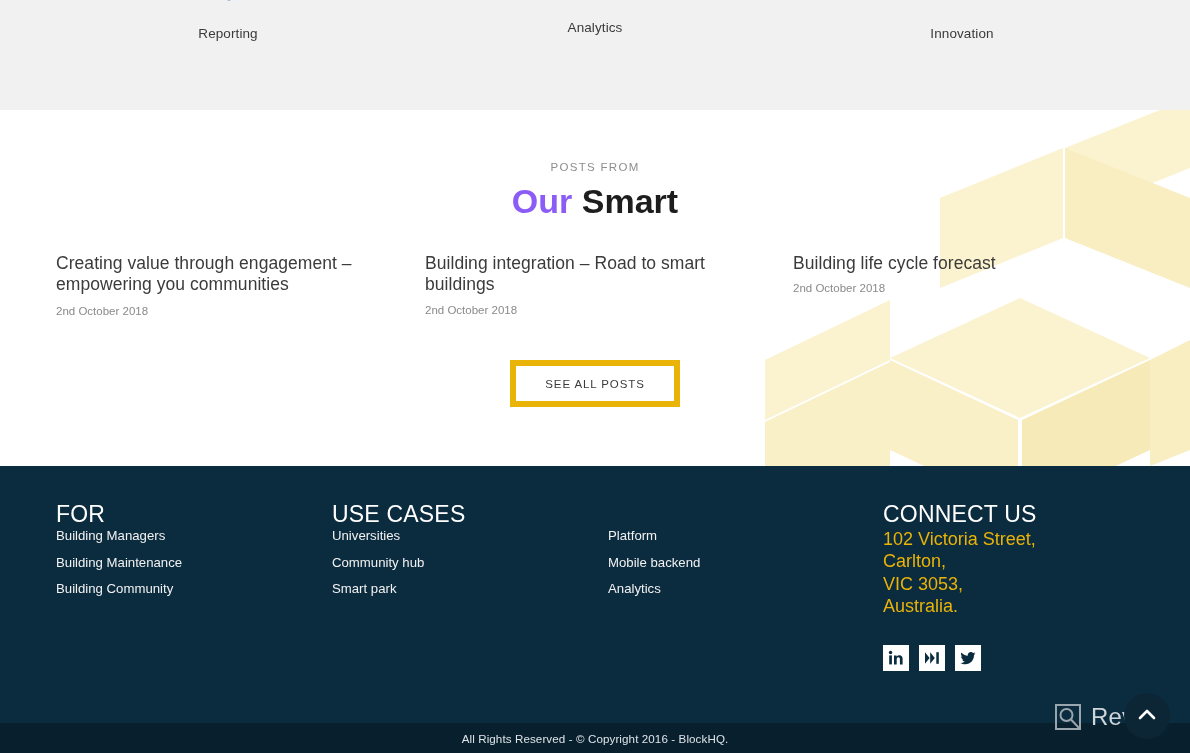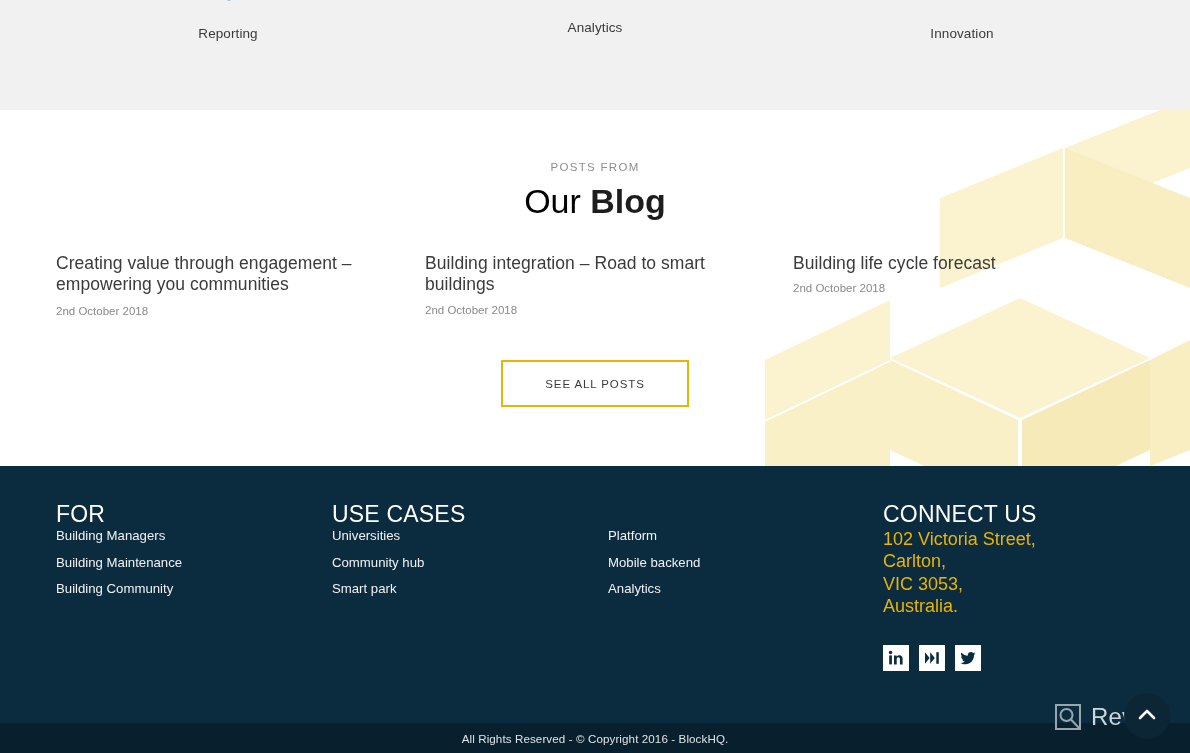--- a/index.html
+++ b/index.html
@@ -61,21 +61,21 @@
     letter-spacing: 1.3px;
     color: #8d8d8d;
   }
   .blog-title {
     position: absolute; top: 72px; left: 0; width: 1190px;
     text-align: center;
     font-size: 34px;
     color: #2b2b2b;
     white-space: nowrap;
   }
-  .blog-title .thin { font-weight: 400; color: #000000; }
+  .blog-title .thin { font-weight: 700; color: #8b5cf6; }
   .blog-title .bold { font-weight: 700; color: #1d1d1d; }
 
   .posts { position: absolute; top: 143px; left: 0; width: 1190px; }
   .post { position: absolute; }
   .post-1 { left: 56px; width: 330px; }
   .post-2 { left: 425px; width: 350px; }
   .post-3 { left: 793px; width: 280px; }
 
   .post-title {
     font-size: 17.5px;
@@ -89,22 +89,22 @@
     font-size: 11.5px;
     color: #8a8a8a;
   }
   .post-2 .post-date, .post-3 .post-date { margin-top: 8px; }
 
   .see-all-wrap {
     position: absolute; top: 250px; left: 0; width: 1190px;
     display: flex; justify-content: center;
   }
   .see-all {
-    width: 188px; height: 47px;
-    border: 2px solid #eab308;
+    width: 170px; height: 47px;
+    border: 6px solid #eab308;
     background: transparent;
     display: flex; align-items: center; justify-content: center;
     font-size: 11.5px;
     letter-spacing: .9px;
     color: #3b3b3b;
     cursor: pointer;
     font-family: "Liberation Sans", sans-serif;
   }
 
   
@@ -266,21 +266,21 @@
       <polygon points="765,250 890,190 890,250 765,310" fill="#fbf2cf"></polygon>
       <polygon points="765,312 890,252 890,356 765,356" fill="#f9f0c8"></polygon>
 
       <polygon points="1150,250 1190,230 1190,340 1150,356" fill="#f8eec2"></polygon>
     </svg>
 
     <div class="blog-eyebrow">POSTS FROM</div>
 
     <div class="blog-title">
       <span class="thin">Our</span>
-      <span class="bold">Blog</span>
+      <span class="bold">Smart</span>
     </div>
 
     <div class="posts">
 
       <div class="post post-1">
         <div class="post-title">Creating value through engagement – empowering you communities</div>
         <div class="post-date">2nd October 2018</div>
       </div>
 
       <div class="post post-2">

